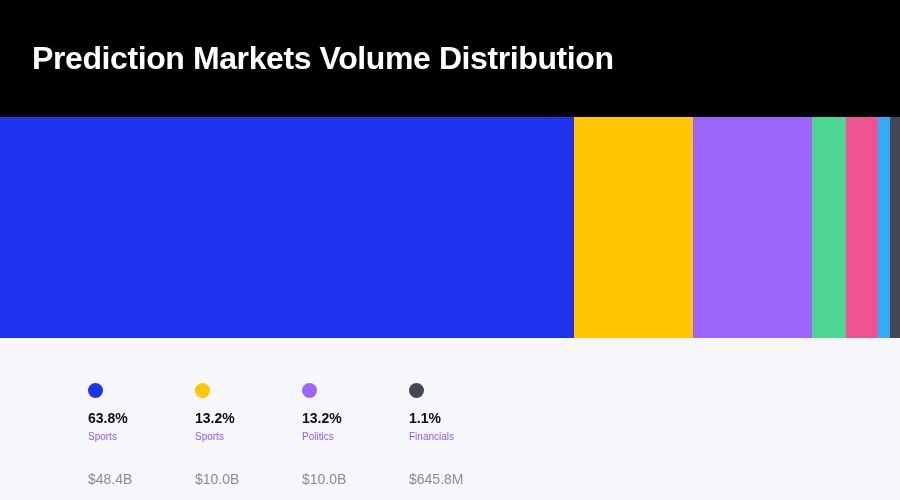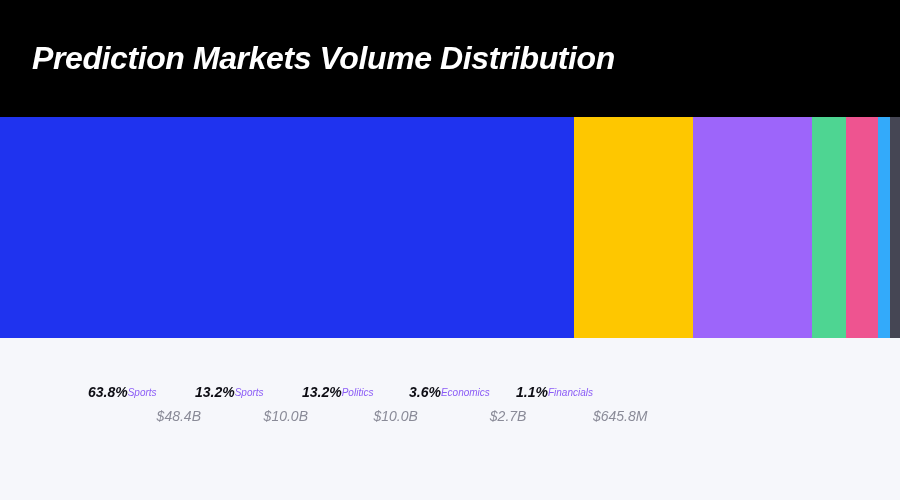--- a/index.html
+++ b/index.html
@@ -6,21 +6,20 @@
   html, body {
     width:900px; height:500px;
     font-family:"Liberation Sans", sans-serif;
     background:#ffffff;
     overflow:hidden;
   }
   #page {
     position:relative;
     width:880px; height:500px;
     background:#ffffff;
-    font-style:italic;
   }
 
   
   .header {
     position:absolute;
     left:0; top:0;
     width:900px; height:117px;
     background:#000000;
     display:flex;
     align-items:center;
@@ -57,20 +56,21 @@
   .legend-inner {
     position:absolute;
     left:88px; top:45px;
     display:flex;
     align-items:flex-start;
   }
   .legend-item {
     width:107px;
     flex:0 0 auto;
     display:flex;
+    flex-direction:column;
     align-items:flex-start;
   }
   .legend-dot {
     width:15px; height:15px;
     border-radius:50%;
     margin-bottom:11px;
   }
   .legend-pct {
     font-size:14px;
     font-weight:bold;
@@ -127,26 +127,20 @@
           <div class="legend-label">Sports</div>
           <div class="legend-value">$10.0B</div>
         </div>
         <div class="legend-item">
           <div class="legend-dot" style="background: rgb(157, 101, 250);"></div>
           <div class="legend-pct">13.2%</div>
           <div class="legend-label">Politics</div>
           <div class="legend-value">$10.0B</div>
         </div>
         <div class="legend-item">
-          <div class="legend-dot" style="background: rgb(238, 84, 144);"></div>
-          <div class="legend-pct">3.6%</div>
-          <div class="legend-label">Economics</div>
-          <div class="legend-value">$2.7B</div>
-        </div>
-        <div class="legend-item">
           <div class="legend-dot" style="background: rgb(69, 70, 84);"></div>
           <div class="legend-pct">1.1%</div>
           <div class="legend-label">Financials</div>
           <div class="legend-value">$645.8M</div>
         </div>
       </div>
   </div>
 
 </div>
 

